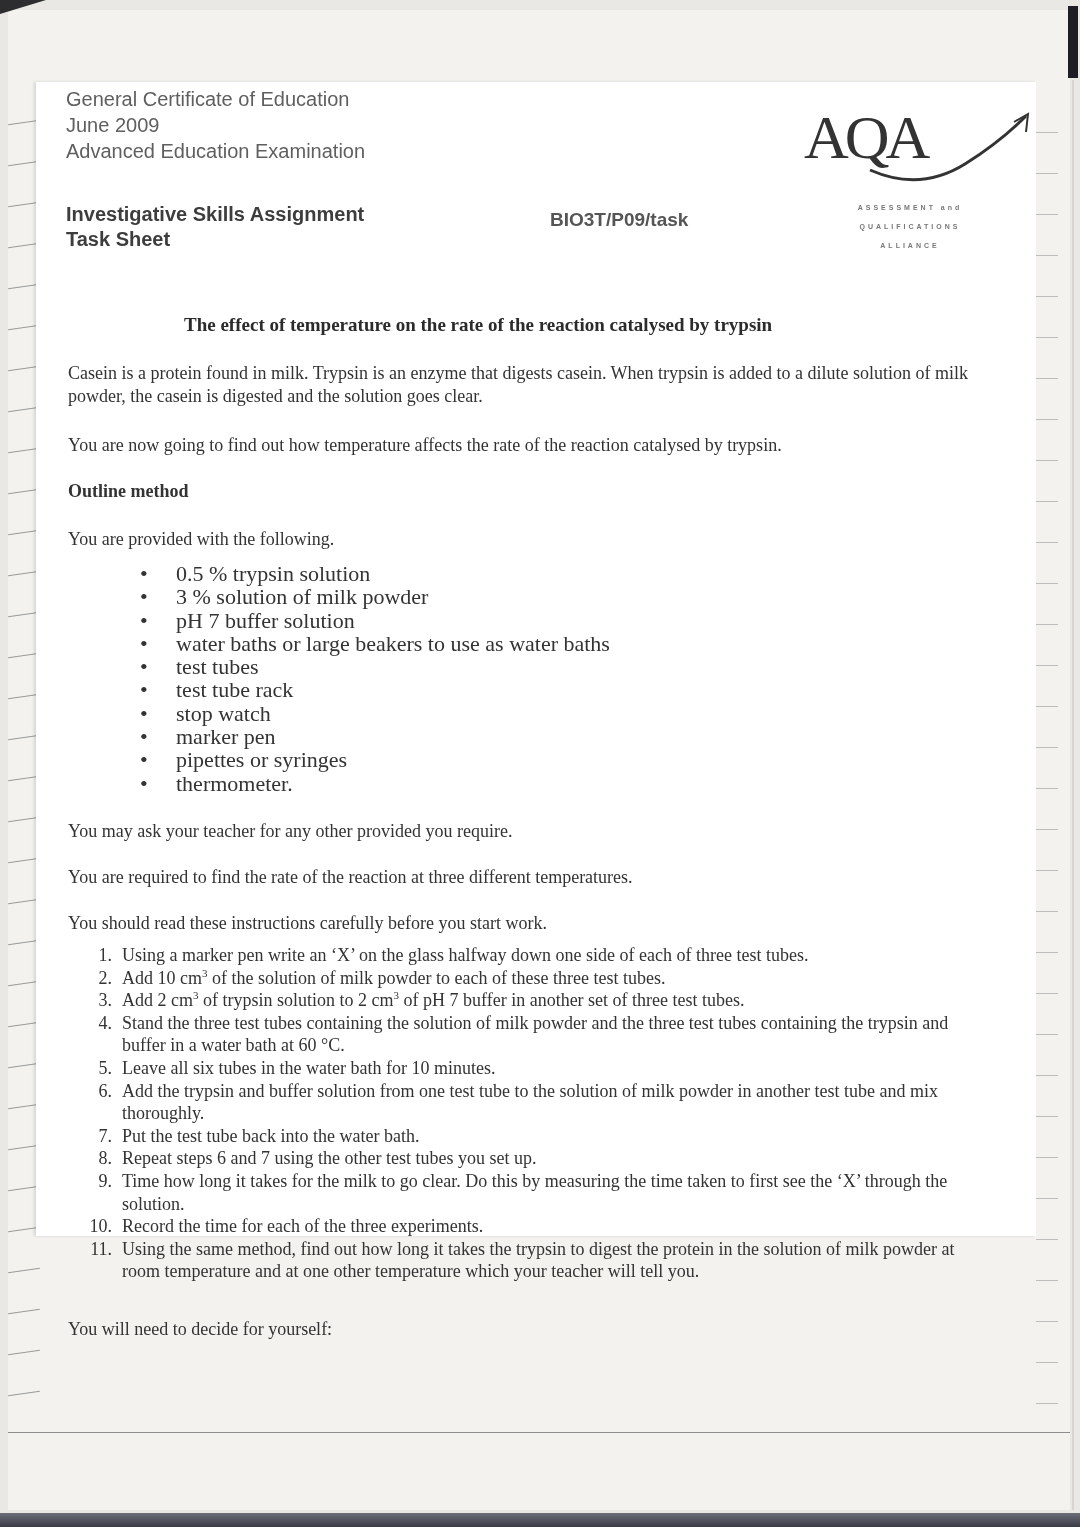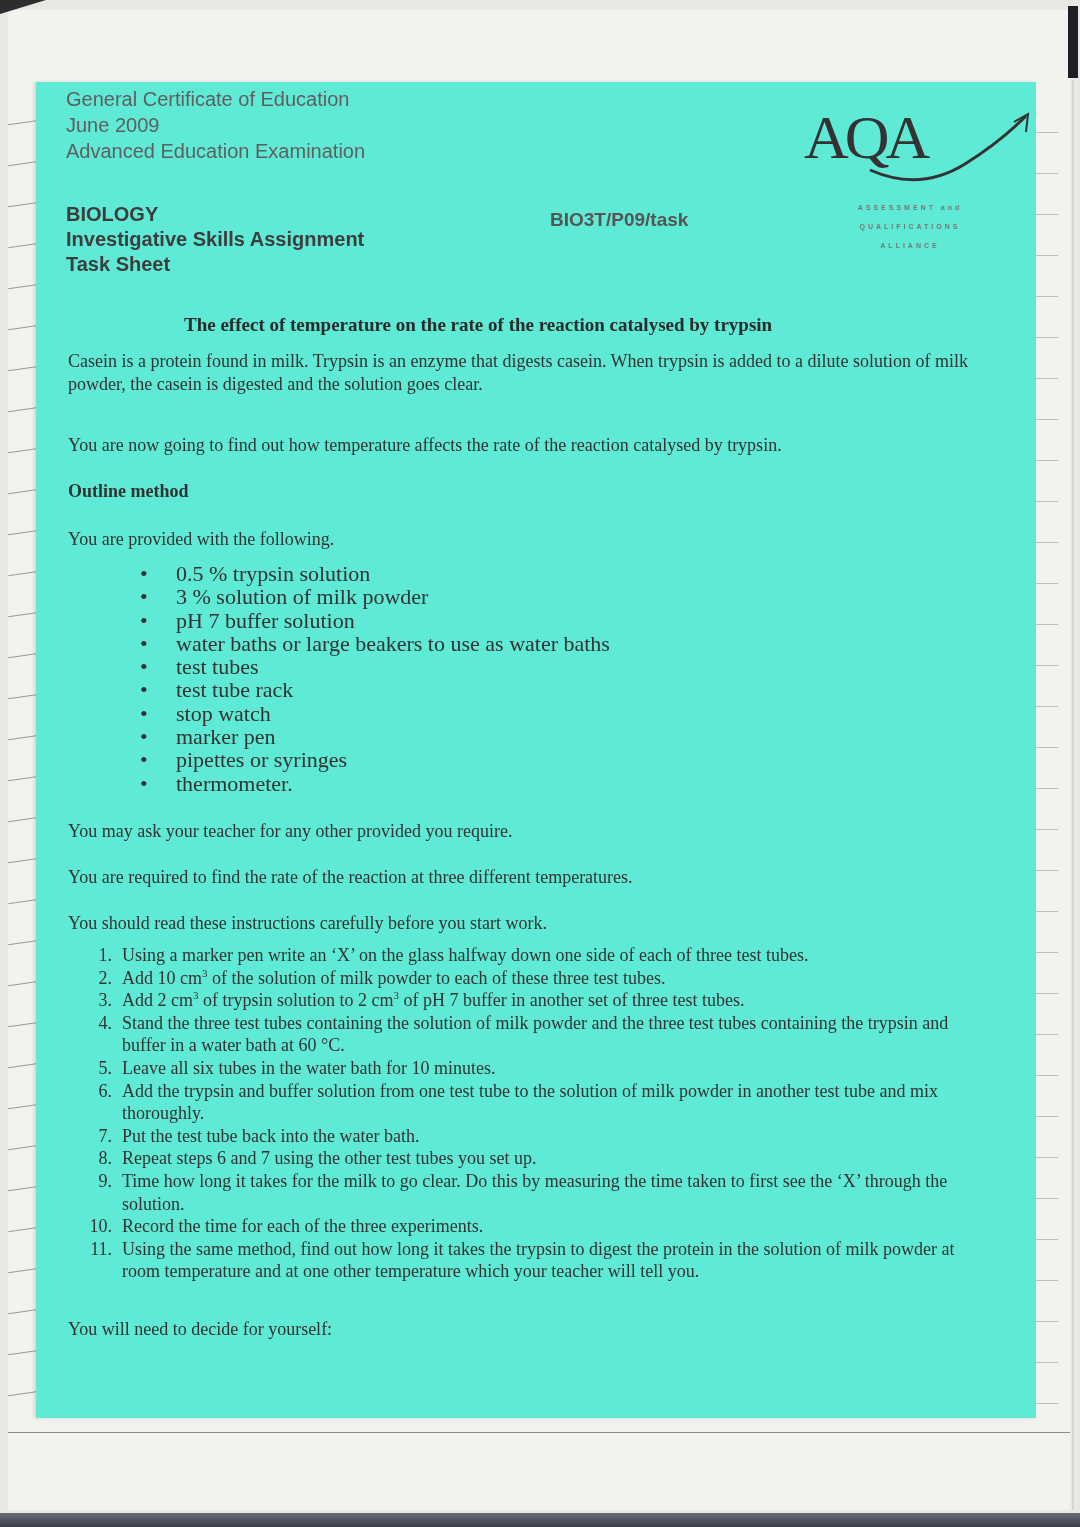--- a/index.html
+++ b/index.html
@@ -37,22 +37,22 @@
     .bottom-dark {
       position: absolute; left: 0; bottom: 0; width: 1080px; height: 14px;
       background: linear-gradient(to bottom, #6b6e78, #3a3d48);
     }
     .bottom-line {
       position: absolute; left: 8px; top: 1432px; width: 1062px; height: 1px;
       background: #8c8c8c;
     }
     
     .sheet {
-      position: absolute; left: 36px; top: 82px; width: 1000px; height: 1336px;
-      background: #5eead4;
+      position: absolute; left: 36px; top: 82px; width: 1000px; height: 1154px;
+      background: #ffffff;
       box-shadow: -2px 0 3px rgba(0,0,0,0.12);
     }
     .hdr-left {
       position: absolute; left: 30px; top: 4px;
       font-family: "Liberation Sans", sans-serif; color: #5f5f5f;
       font-size: 20px; line-height: 26px;
     }
     .hdr-left .subject {
       margin-top: 38px; color: #3d3d3d; font-weight: bold; line-height: 25px;
     }
@@ -177,42 +177,41 @@
 <div class="bottom-line"></div>
 <div class="bottom-dark"></div>
 
 <div class="sheet">
 
   <div class="hdr-left">
     <div>General Certificate of Education</div>
     <div>June 2009</div>
     <div>Advanced Education Examination</div>
     <div class="subject">
-      <div>BIOLOGY</div>
       <div>Investigative Skills Assignment</div>
       <div>Task Sheet</div>
     </div>
   </div>
 
   <div class="paper-code">BIO3T/P09/task</div>
 
   <div class="logo">
     <div class="logo-text">AQA</div>
     <svg width="236" height="110">
       <path d="M70 68 Q120 90 165 62 Q200 40 226 14" stroke="#333" stroke-width="3" fill="none"></path>
       <path d="M214 20 L228 12 L226 30" stroke="#333" stroke-width="2" fill="none"></path>
     </svg>
     <div class="logo-tag" style="top:102px">ASSESSMENT and</div>
     <div class="logo-tag" style="top:121px">QUALIFICATIONS</div>
     <div class="logo-tag" style="top:140px">ALLIANCE</div>
   </div>
 
   <div class="title">The effect of temperature on the rate of the reaction catalysed by trypsin</div>
 
-  <div class="body-block" style="top:268px">Casein is a protein found in milk.  Trypsin is an enzyme that digests casein.  When trypsin is added to a dilute solution of milk powder, the casein is digested and the solution goes clear.</div>
+  <div class="body-block" style="top:280px">Casein is a protein found in milk.  Trypsin is an enzyme that digests casein.  When trypsin is added to a dilute solution of milk powder, the casein is digested and the solution goes clear.</div>
   <div class="body-block" style="top:352px">You are now going to find out how temperature affects the rate of the reaction catalysed by trypsin.</div>
   <div class="body-block h-outline" style="top:398px">Outline method</div>
   <div class="body-block" style="top:446px">You are provided with the following.</div>
 
   <ul class="items" style="top:480px">
     <li>0.5 % trypsin solution</li>
     <li>3 % solution of milk powder</li>
     <li>pH 7 buffer solution</li>
     <li>water baths or large beakers to use as water baths</li>
     <li>test tubes</li>

